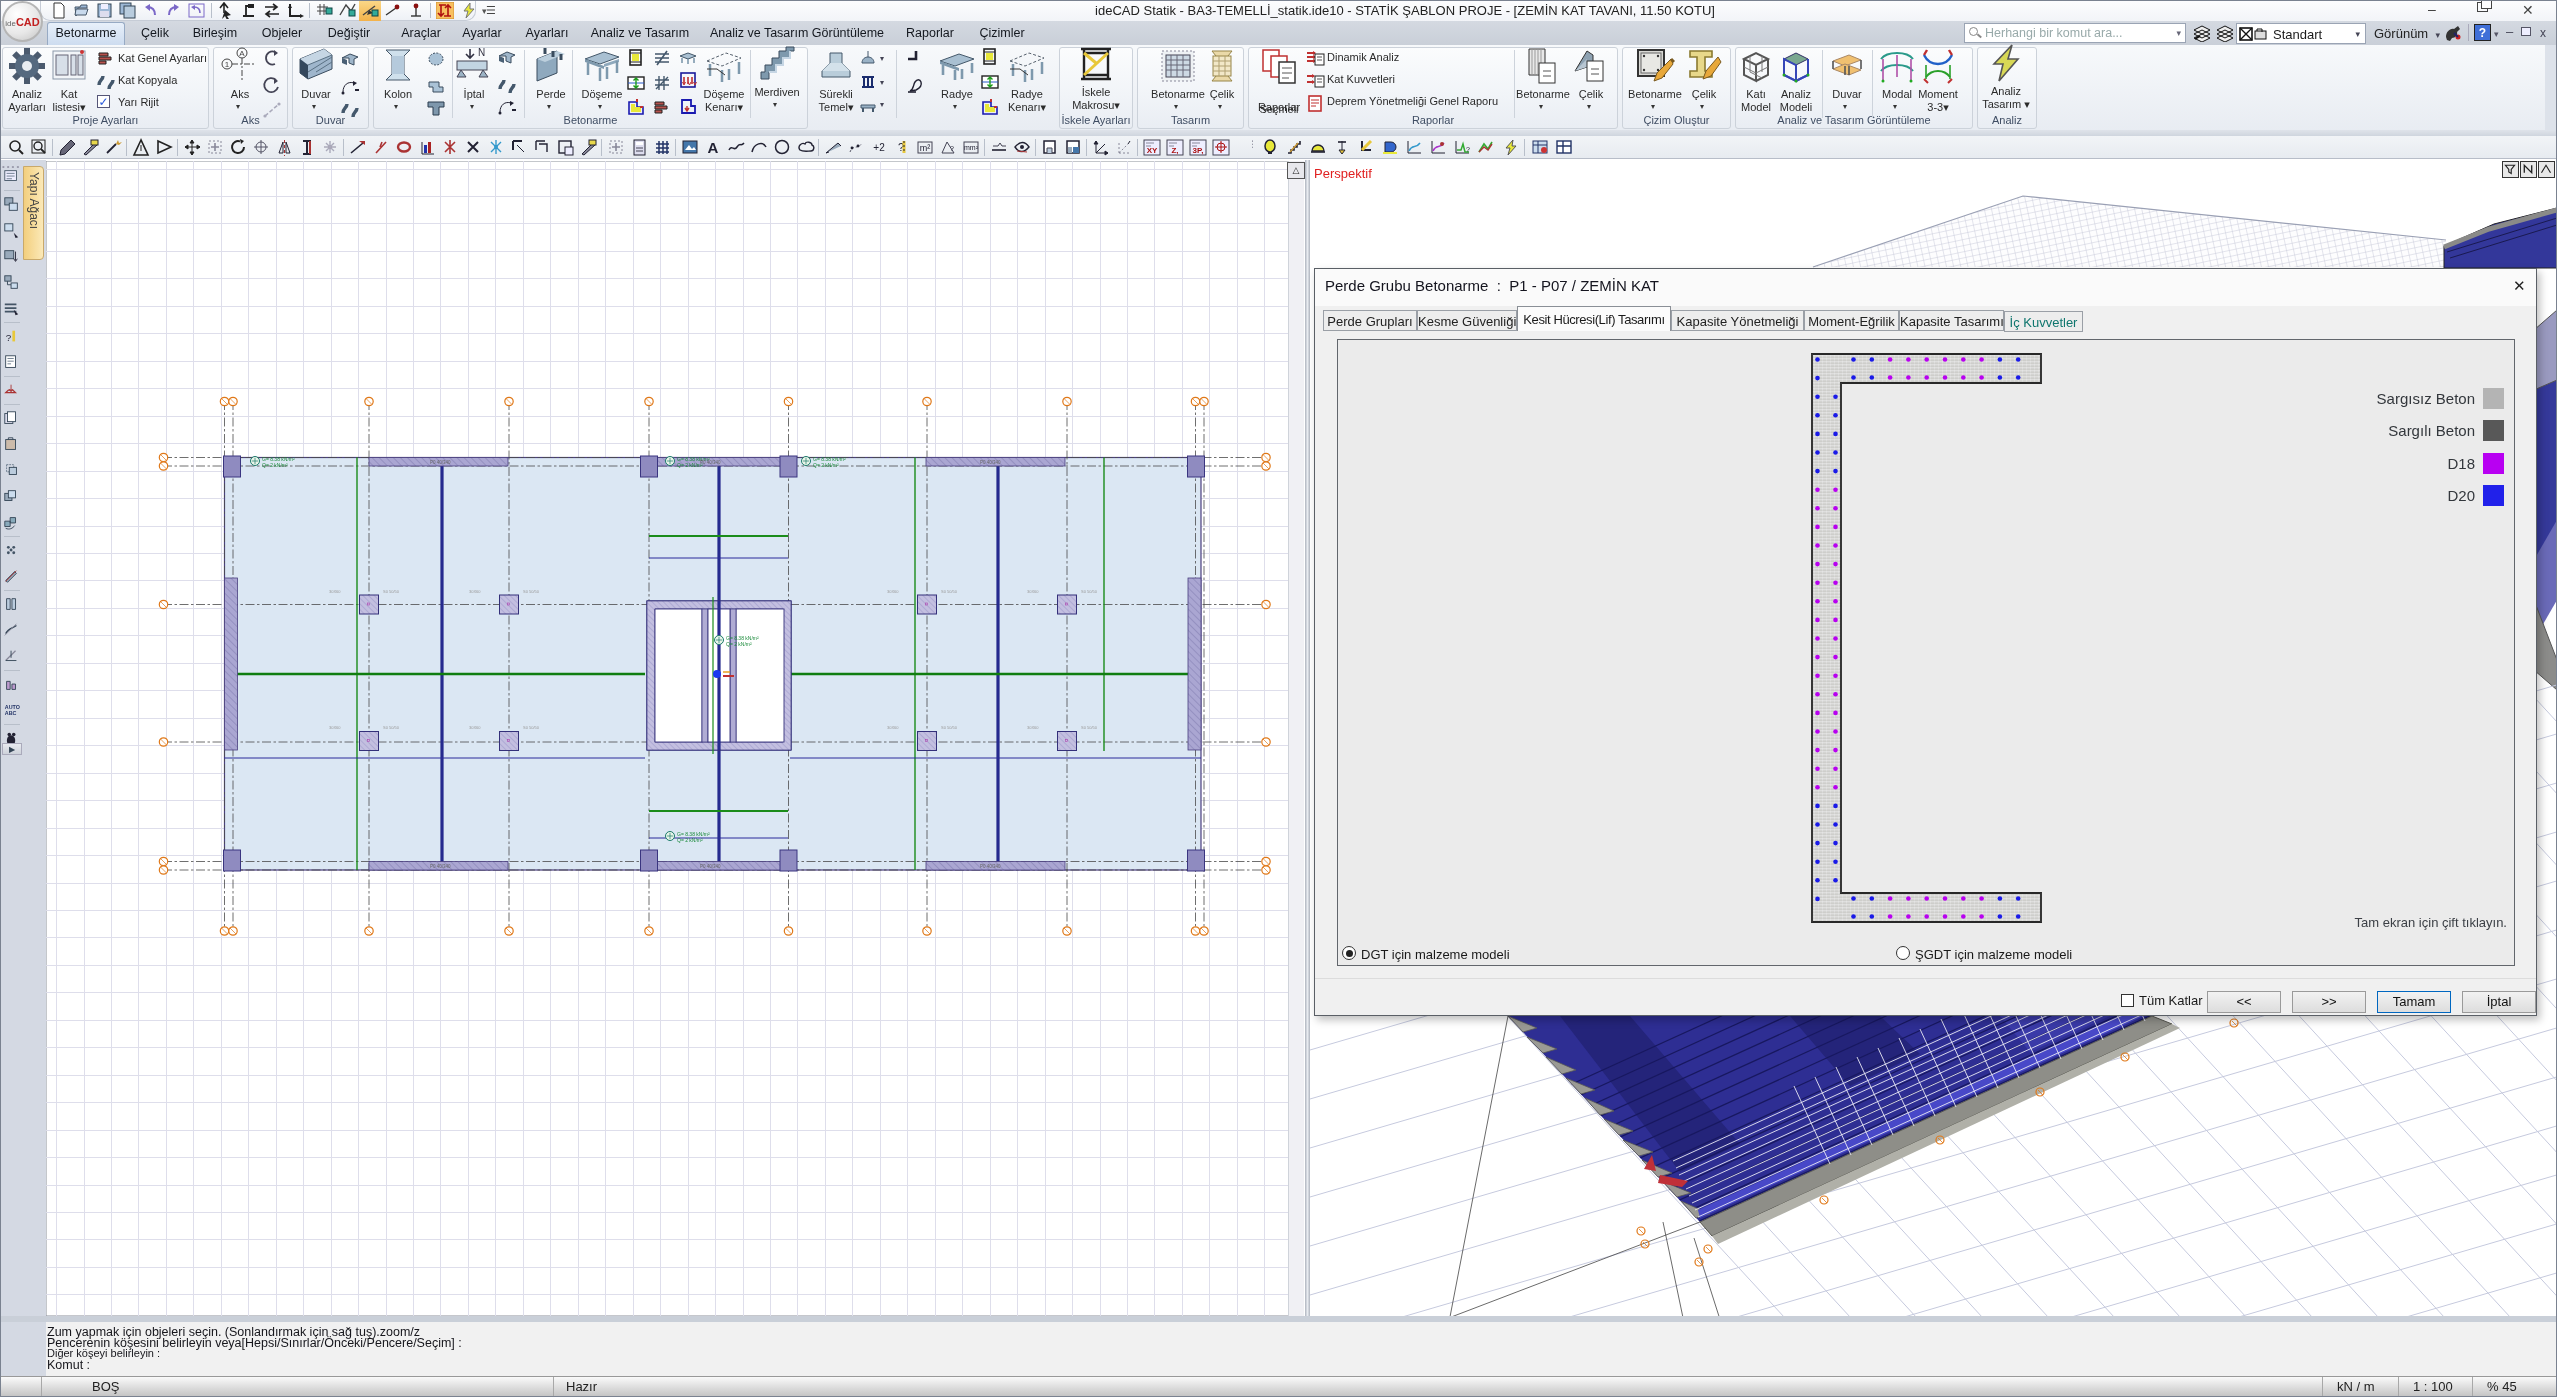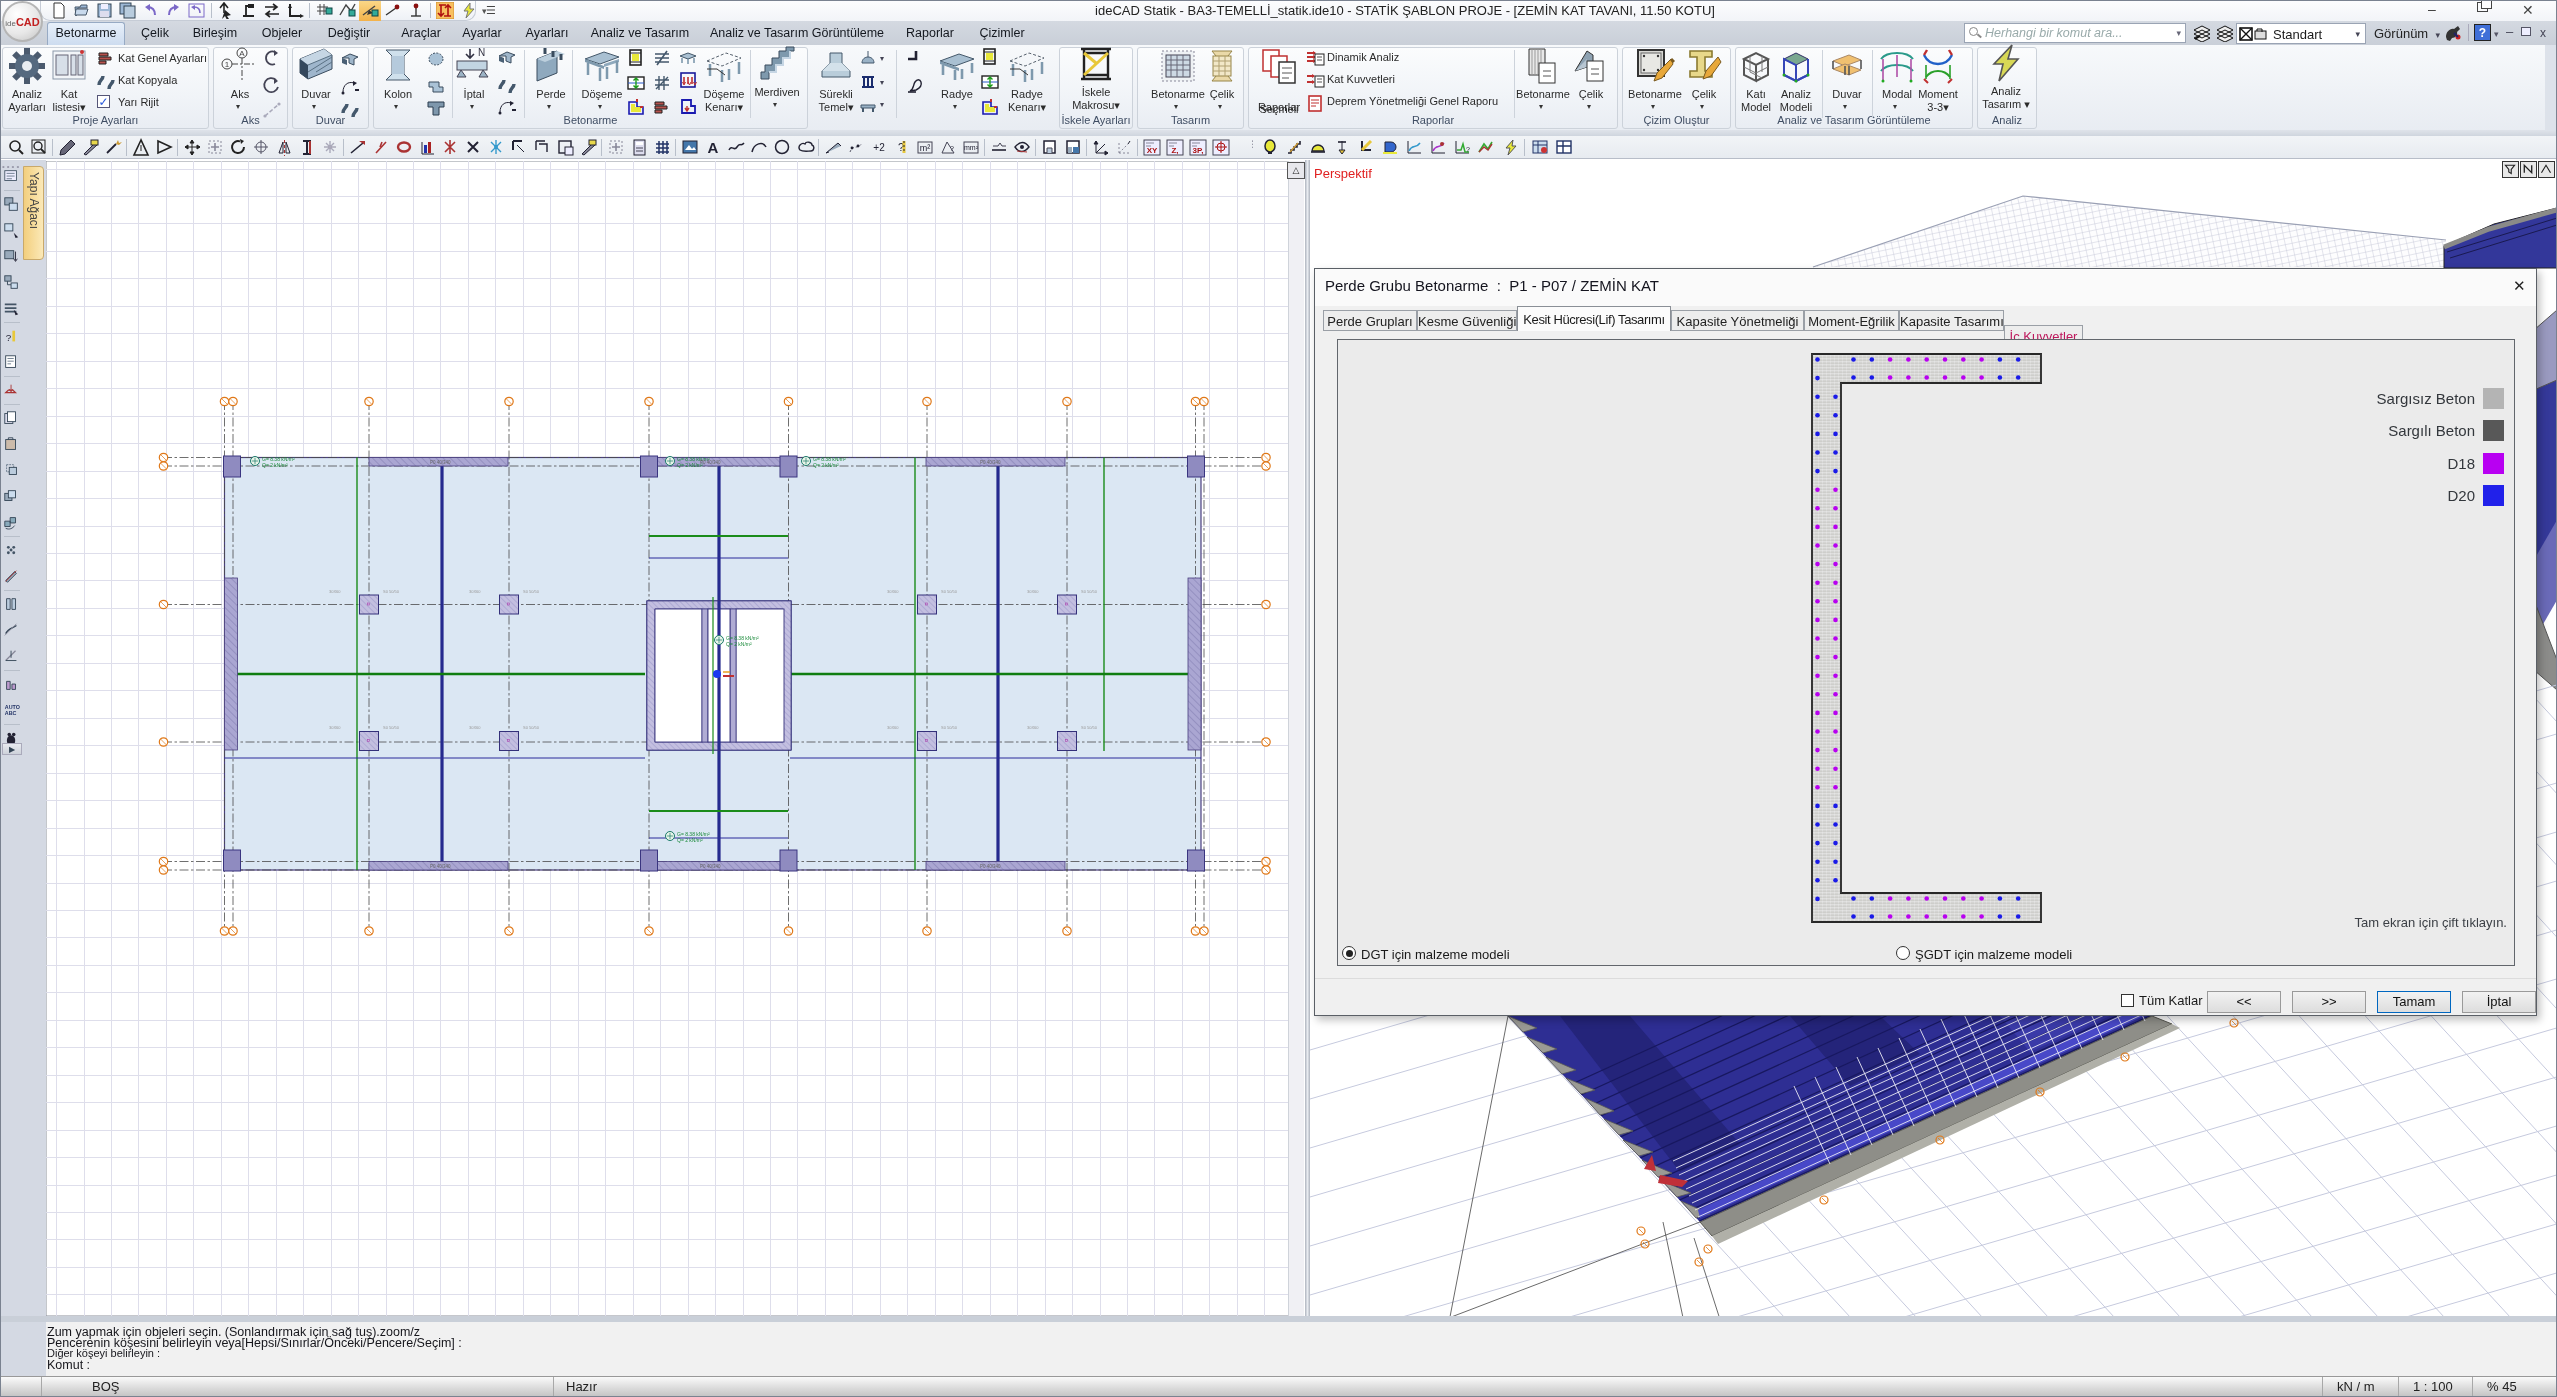--- a/index.html
+++ b/index.html
@@ -108,21 +108,21 @@
 <div class="ab" style="left:421px;top:26px;width:300px;margin-left:-150px;text-align:center;font-size:12.5px;color:#14181f;white-space:nowrap">Araçlar</div>
 <div class="ab" style="left:482px;top:26px;width:300px;margin-left:-150px;text-align:center;font-size:12.5px;color:#14181f;white-space:nowrap">Ayarlar</div>
 <div class="ab" style="left:547px;top:26px;width:300px;margin-left:-150px;text-align:center;font-size:12.5px;color:#14181f;white-space:nowrap">Ayarları</div>
 <div class="ab" style="left:640px;top:26px;width:300px;margin-left:-150px;text-align:center;font-size:12.5px;color:#14181f;white-space:nowrap">Analiz ve Tasarım</div>
 <div class="ab" style="left:797px;top:26px;width:300px;margin-left:-150px;text-align:center;font-size:12.5px;color:#14181f;white-space:nowrap">Analiz ve Tasarım Görüntüleme</div>
 <div class="ab" style="left:930px;top:26px;width:300px;margin-left:-150px;text-align:center;font-size:12.5px;color:#14181f;white-space:nowrap">Raporlar</div>
 <div class="ab" style="left:1002px;top:26px;width:300px;margin-left:-150px;text-align:center;font-size:12.5px;color:#14181f;white-space:nowrap">Çizimler</div>
 <div class="ab" style="left:1964px;top:23px;width:222px;height:20px;background:#fff;border:1px solid #9aa4b4">
     <span style="position:absolute;left:4px;top:3px;width:9px;height:9px;border:1.4px solid #888;border-radius:50%"></span>
     <span style="position:absolute;left:12px;top:11px;width:5px;height:1.5px;background:#888;transform:rotate(40deg)"></span>
-    <span style="position:absolute;left:20px;top:2px;font-size:12.5px;font-style:italic;color:#9aa">Herhangi bir komut ara...</span>
+    <span style="position:absolute;left:20px;top:2px;font-size:12.5px;color:#9aa">Herhangi bir komut ara...</span>
     <span style="position:absolute;right:4px;top:4px;font-size:9px;color:#667">▾</span>
   </div>
 <div class="ab" style="left:2192px;top:24px;width:20px;height:18px"><svg width="20" height="18">
       <path d="M2 6l8-4 8 4-8 4z M2 10l8-4 8 4-8 4z M2 14l8-4 8 4-8 4z" fill="#eee" stroke="#111"></path>
       <path d="M3 15l5-3" stroke="#111" stroke-width="2"></path>
     </svg></div>
 <div class="ab" style="left:2215px;top:24px;width:20px;height:18px"><svg width="20" height="18">
       <path d="M2 6l8-4 8 4-8 4z M2 10l8-4 8 4-8 4z M2 14l8-4 8 4-8 4z" fill="#eee" stroke="#111"></path>
     </svg></div>
 <div class="ab" style="left:2236px;top:23px;width:130px;height:21px;background:#fff;border:1px solid #9aa4b4">
@@ -1252,21 +1252,21 @@
 <div class="ab" style="left:1314px;top:268px;width:1223px;height:748px;background:#f0f0f0;border:1px solid #5a5f66;box-shadow:3px 4px 8px rgba(0,0,0,0.25);z-index:10">
     <div class="ab" style="left:0;top:0;width:1221px;height:37px;background:#fafafa"></div>
     <div class="ab" style="left:10px;top:8px;font-size:15px;color:#14141e">Perde Grubu Betonarme&nbsp;&nbsp;:&nbsp;&nbsp;P1 - P07 / ZEMİN KAT</div>
     <div class="ab" style="left:1198px;top:8px;font-size:15px;color:#222">✕</div>
     <div class="ab" style="left:8px;top:41px;width:94px;height:21px;background:#ededed;border:1px solid #9a9fa6;text-align:center;font-size:13px;padding-top:3px;color:#222;white-space:nowrap;overflow:hidden">Perde Grupları</div>
     <div class="ab" style="left:102px;top:41px;width:100px;height:21px;background:#ededed;border:1px solid #9a9fa6;text-align:center;font-size:13px;padding-top:3px;color:#222;white-space:nowrap;overflow:hidden">Kesme Güvenliği</div>
     <div class="ab" style="left:202px;top:37px;width:154px;height:25px;background:#fbfbfb;border:1px solid #8a8f96;border-bottom:none;z-index:3;text-align:center;font-size:13px;letter-spacing:-0.4px;padding-top:5px;white-space:nowrap;overflow:hidden">Kesit Hücresi(Lif) Tasarımı</div>
     <div class="ab" style="left:356px;top:41px;width:133px;height:21px;background:#ededed;border:1px solid #9a9fa6;text-align:center;font-size:13px;padding-top:3px;color:#222;white-space:nowrap;overflow:hidden">Kapasite Yönetmeliği</div>
     <div class="ab" style="left:489px;top:41px;width:95px;height:21px;background:#ededed;border:1px solid #9a9fa6;text-align:center;font-size:13px;padding-top:3px;color:#222;white-space:nowrap;overflow:hidden">Moment-Eğrilik</div>
     <div class="ab" style="left:584px;top:41px;width:105px;height:21px;background:#ededed;border:1px solid #9a9fa6;text-align:center;font-size:13px;padding-top:3px;color:#222;white-space:nowrap;overflow:hidden">Kapasite Tasarımı</div>
-    <div class="ab" style="left:689px;top:56px;width:79px;height:21px;background:#ededed;border:1px solid #9a9fa6;text-align:center;font-size:13px;padding-top:3px;color:#be185d;white-space:nowrap;overflow:hidden">İç Kuvvetler</div>
+    <div class="ab" style="left:689px;top:42px;width:79px;height:21px;background:#ededed;border:1px solid #9a9fa6;text-align:center;font-size:13px;padding-top:3px;color:#0f766e;white-space:nowrap;overflow:hidden">İç Kuvvetler</div>
     <div class="ab" style="left:22px;top:70px;width:1178px;height:627px;background:#ebebeb;border:1px solid #62666c"></div>
     <svg class="ab" style="left:495px;top:83px;z-index:2" width="233" height="572" viewBox="0 0 233 572">
       <defs>
         <pattern id="mesh" width="4" height="3" patternUnits="userSpaceOnUse">
           <rect width="4" height="3" fill="#d4d4d2"></rect>
           <path d="M0 0H4M0 0V3" stroke="#efefed" stroke-width="0.8"></path>
           <path d="M0 3H4" stroke="#b2b2ae" stroke-width="0.4"></path>
         </pattern>
       </defs>
       <path d="M2 2H231V31H31V541H231V570H2z" fill="url(#mesh)" stroke="#1a1a1a" stroke-width="1.8"></path>

